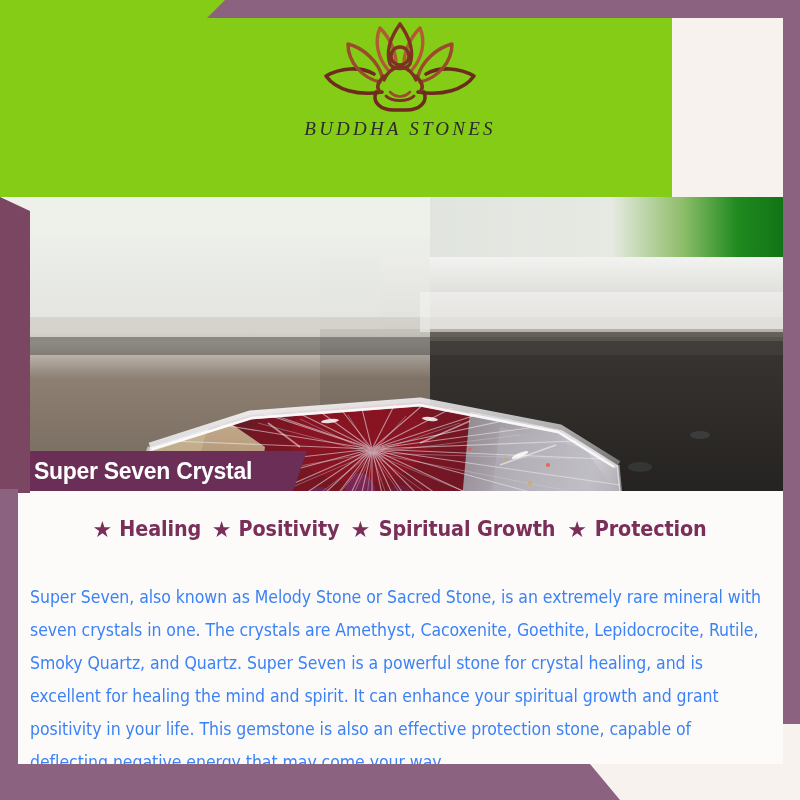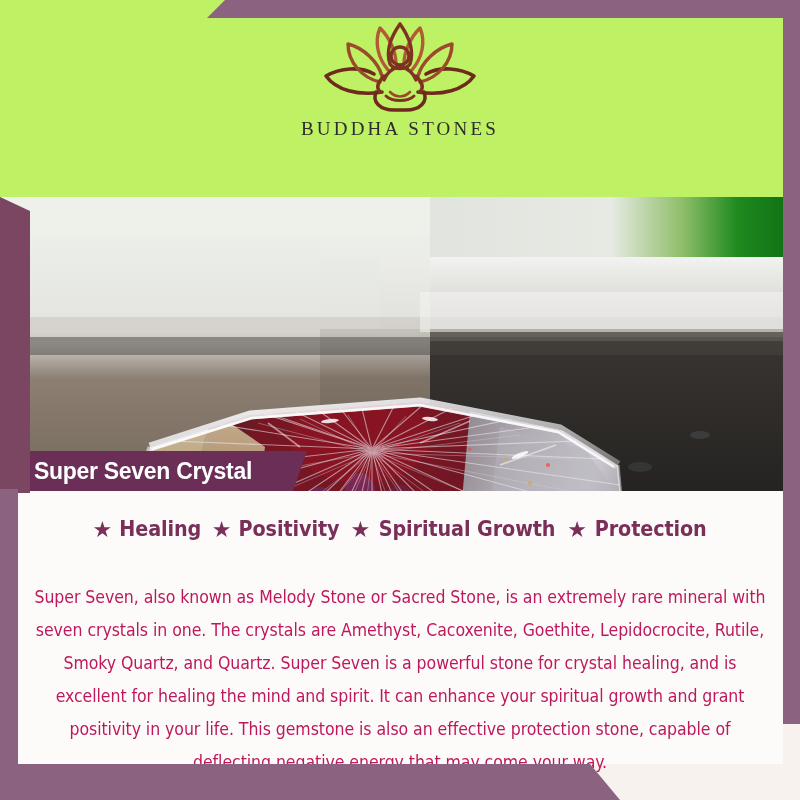--- a/index.html
+++ b/index.html
@@ -68,24 +68,25 @@
     background: #8b6280;
     clip-path: polygon(0 0, 590px 0, 620px 36px, 0 36px);
     z-index: 6;
   }
 
   
   .header {
     position: absolute;
     top: 0;
     left: 0;
-    width: 800px;
+    width: 672px;
     height: 197px;
-    background: #bef264;
+    background: #84cc16;
     z-index: 2;
+    font-style: italic;
   }
   .logo-wrap {
     position: absolute;
     top: 18px;
     left: 0;
     width: 800px;
     text-align: center;
   }
   .logo-mark {
     display: block;
@@ -212,22 +213,22 @@
   }
 
   .body-copy {
     position: absolute;
     top: 72px;
     left: 12px;
     width: 740px;
     font-family: "Liberation Sans Narrow", "DejaVu Sans Condensed", "Liberation Sans", sans-serif;
     font-size: 17.5px;
     line-height: 33px;
-    color: #be185d;
-    text-align: center;
+    color: #3b82f6;
+    text-align: left;
     letter-spacing: -0.05px;
     transform-origin: left top;
   }
 </style>
 </head>
 <body>
 
 <div id="page">
 
   <div class="header">

